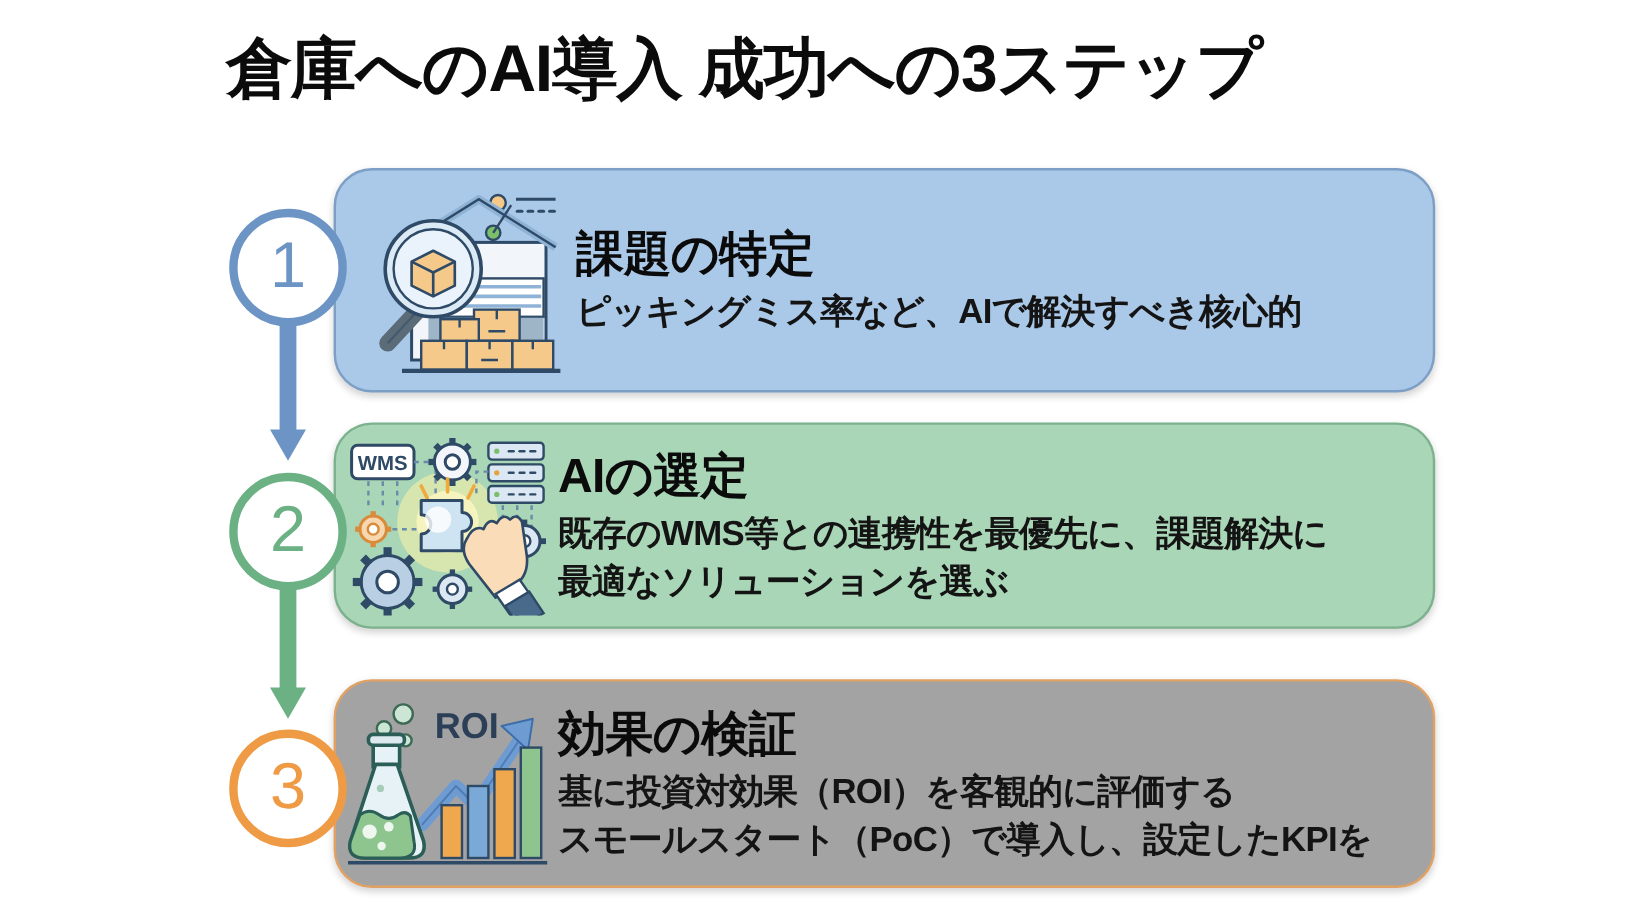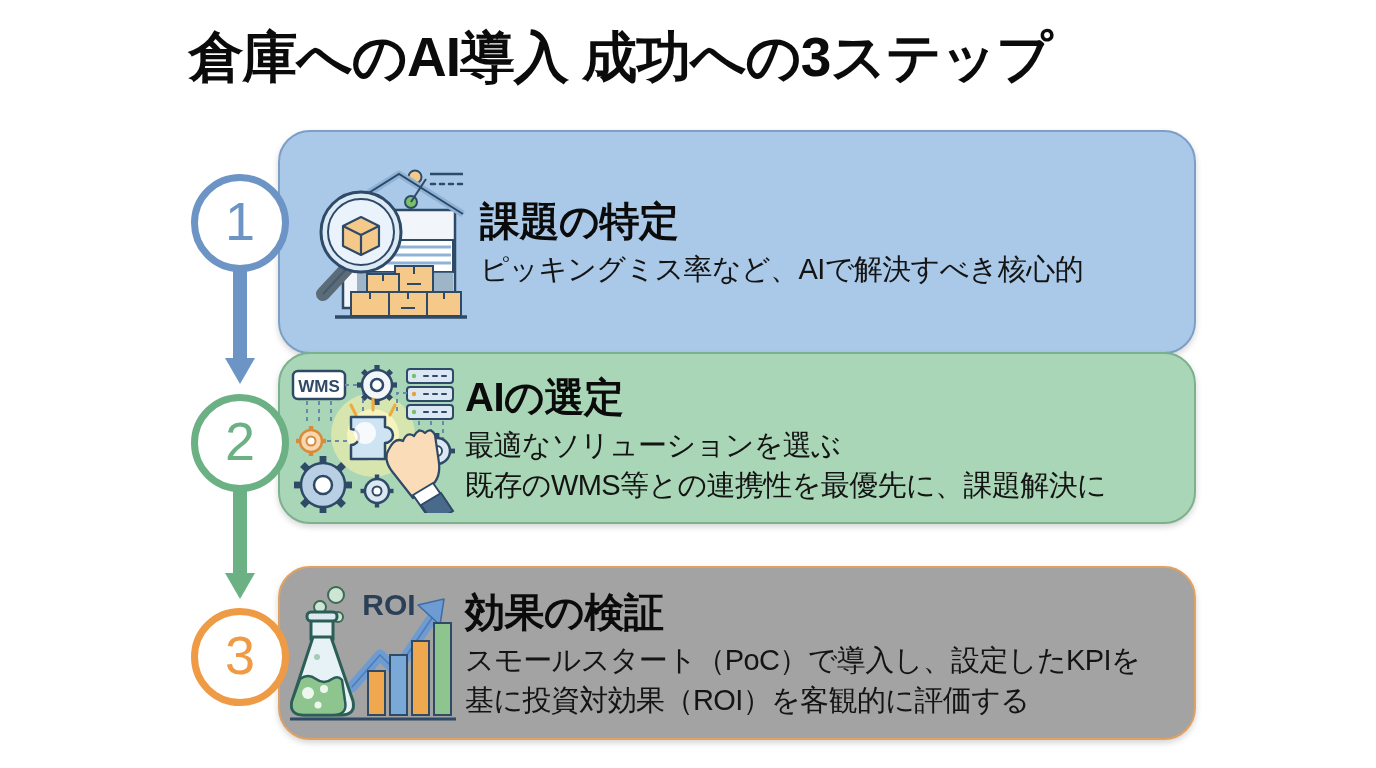--- a/index.html
+++ b/index.html
@@ -101,21 +101,21 @@
     left: 278px;
     width: 918px;
     border-radius: 32px;
     box-sizing: border-box;
     box-shadow: 0 3px 6px rgba(0,0,0,0.17);
     z-index: 2;
     display: flex;
     align-items: center;
     overflow: hidden;
   }
-  #card-1 { top: 130px; height: 224px; background: #aac9e8; border: 2px solid #7d9fc6; }
+  #card-1 { top: 140px; height: 187px; background: #aac9e8; border: 2px solid #7d9fc6; }
   #card-2 { top: 352px; height: 172px; background: #a9d6b6; border: 2px solid #7cb18e; }
   #card-3 { top: 566px; height: 174px; background: #a3a3a3; border: 2px solid #e0a163; }
 
   .card-icon {
     flex: 0 0 auto;
     width: 185px;
     height: 100%;
     display: flex;
     align-items: center;
     justify-content: center;
@@ -130,21 +130,21 @@
   .card-heading {
     font-size: 40px;
     font-weight: bold;
     color: #0b0b0b;
     line-height: 1.1;
     margin-bottom: 6px;
     letter-spacing: -0.5px;
   }
   .card-desc-line {
     font-size: 29px;
-    font-weight: normal;
+    font-weight: bold;
     color: #141414;
     line-height: 1.38;
     letter-spacing: -0.6px;
     white-space: nowrap;
   }
 </style>
 </head>
 <body>
 
 <div id="canvas">
@@ -354,22 +354,22 @@
         <circle cx="80" cy="70" r="11" fill="#ffffff" opacity="0.8"></circle>
 
         <path d="M104 86 q6 -12 14 -8 q4 -10 11 -5 q5 -9 11 -3 q6 -6 10 2 l4 28 q2 18 -12 26 l-14 9 l-22 -28 q-8 -12 -2 -21 Z" fill="#fbdcb8" stroke="#2e4a66" stroke-width="2.2" stroke-linejoin="round"></path>
 
         <path d="M128 132 l20 -12 l14 20 l-20 12 Z" fill="#ffffff" stroke="#2e4a66" stroke-width="2"></path>
         <path d="M136 142 l20 -12 l12 18 l-20 12 Z" fill="#4a6a8c" stroke="#2e4a66" stroke-width="2"></path>
       </svg>
     </div>
     <div class="card-text">
       <div class="card-heading">AIの選定</div>
+      <div class="card-desc-line">既存のWMS等との連携性を最優先に、課題解決に</div>
       <div class="card-desc-line">最適なソリューションを選ぶ</div>
-      <div class="card-desc-line">既存のWMS等との連携性を最優先に、課題解決に</div>
     </div>
   </div>
 
   <div class="card" id="card-3">
     <div class="card-icon">
       <svg width="178" height="148" viewBox="0 0 178 148" aria-hidden="true">
 
         <circle cx="52" cy="16" r="8" fill="#cde5d5" stroke="#3c6a55" stroke-width="2"></circle>
         <circle cx="36" cy="28" r="6" fill="#cde5d5" stroke="#3c6a55" stroke-width="2"></circle>
         <circle cx="54" cy="38" r="5" fill="#cde5d5" stroke="#3c6a55" stroke-width="2"></circle>
@@ -395,18 +395,18 @@
         <circle cx="24" cy="114" r="6" fill="#ffffff" opacity="0.85"></circle>
         <circle cx="40" cy="110" r="4" fill="#ffffff" opacity="0.85"></circle>
         <circle cx="34" cy="126" r="3.5" fill="#ffffff" opacity="0.85"></circle>
         <circle cx="33" cy="78" r="3" fill="#9ec7b0" opacity="0.9"></circle>
 
         <line x1="6" y1="140" x2="172" y2="140" stroke="#2e4a66" stroke-width="3"></line>
       </svg>
     </div>
     <div class="card-text">
       <div class="card-heading">効果の検証</div>
+      <div class="card-desc-line">基に投資対効果（ROI）を客観的に評価する</div>
       <div class="card-desc-line">スモールスタート（PoC）で導入し、設定したKPIを</div>
-      <div class="card-desc-line">基に投資対効果（ROI）を客観的に評価する</div>
     </div>
   </div>
 
 </div>
 
 </body></html>

